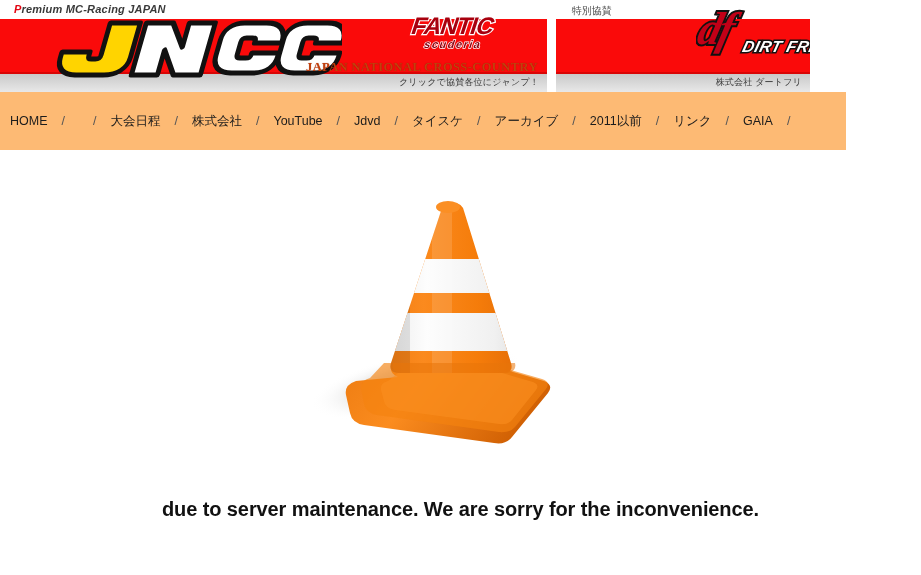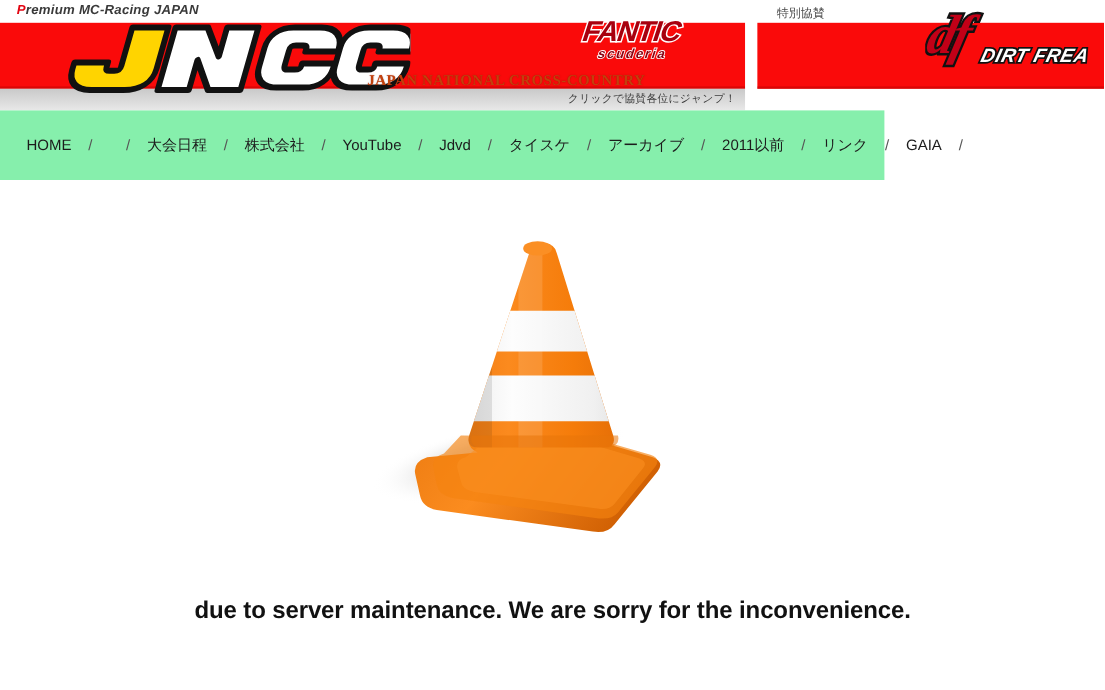--- a/index.html
+++ b/index.html
@@ -13,21 +13,21 @@
     font-family: "Liberation Sans", "DejaVu Sans", sans-serif;
     overflow: hidden;
     position: relative;
   }
 
   
   .banner-strip {
     position: absolute;
     left: 0;
     top: 0;
-    width: 920px;
+    width: 810px;
     height: 92px;
     background: #ffffff;
     display: flex;
   }
 
   .banner {
     position: relative;
     height: 92px;
     background: #ffffff;
     overflow: hidden;
@@ -137,27 +137,27 @@
     width: 180px;
     height: 58px;
     z-index: 5;
   }
 
   
   .navbar {
     position: absolute;
     left: 0;
     top: 92px;
-    width: 737px;
+    width: 846px;
     height: 58px;
     display: flex;
     align-items: center;
-    padding-left: 22px;
+    padding-left: 10px;
     box-sizing: border-box;
-    background: #86efac;
+    background: #fdba74;
   }
   .nav-item {
     font-size: 12.5px;
     color: #1c1c1c;
     white-space: nowrap;
     text-decoration: none;
     cursor: pointer;
   }
   .nav-sep {
     font-size: 12.5px;
@@ -257,20 +257,23 @@
 
     <div class="df-logo">
       <svg viewBox="0 0 180 58" width="180" height="58" xmlns="http://www.w3.org/2000/svg" aria-hidden="true">
         <g transform="skewX(-14)">
           <text x="10" y="42" font-family="Liberation Serif, serif" font-size="46" font-weight="bold" font-style="italic" fill="#c20017" stroke="#111111" stroke-width="4" paint-order="stroke" letter-spacing="-3">df</text>
           <text x="58" y="50" font-family="Liberation Sans, sans-serif" font-size="16" font-weight="bold" font-style="italic" fill="#ffffff" stroke="#111111" stroke-width="3" paint-order="stroke" letter-spacing="0.5">DIRT FREA</text>
         </g>
       </svg>
     </div>
 
+    <div class="banner-footbar">
+      <span class="foot-text">株式会社 ダートフリ</span>
+    </div>
   </div>
 </div>
 
 <nav class="navbar" id="navbar">
     <a class="nav-item">HOME</a>
     <span class="nav-sep">/</span>
     <span class="nav-sep">/</span>
     <a class="nav-item">大会日程</a>
     <span class="nav-sep">/</span>
     <a class="nav-item">株式会社</a>

